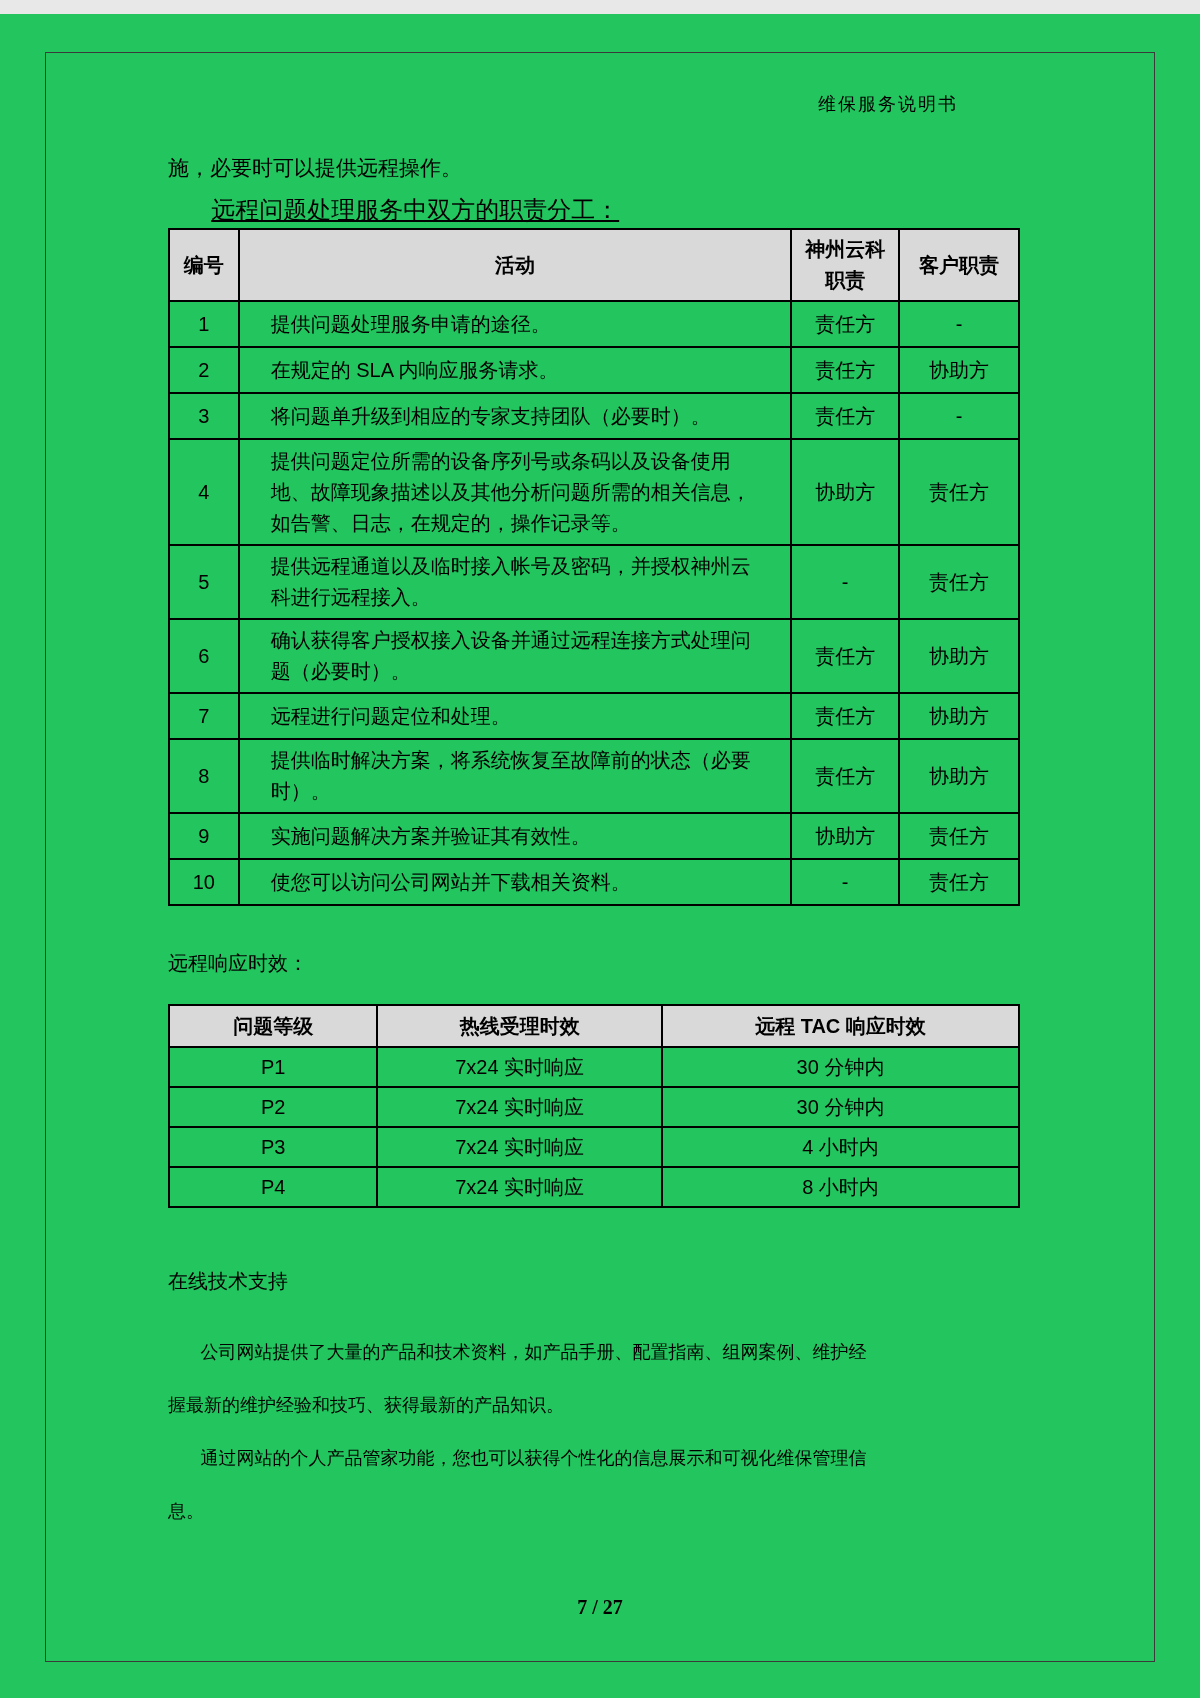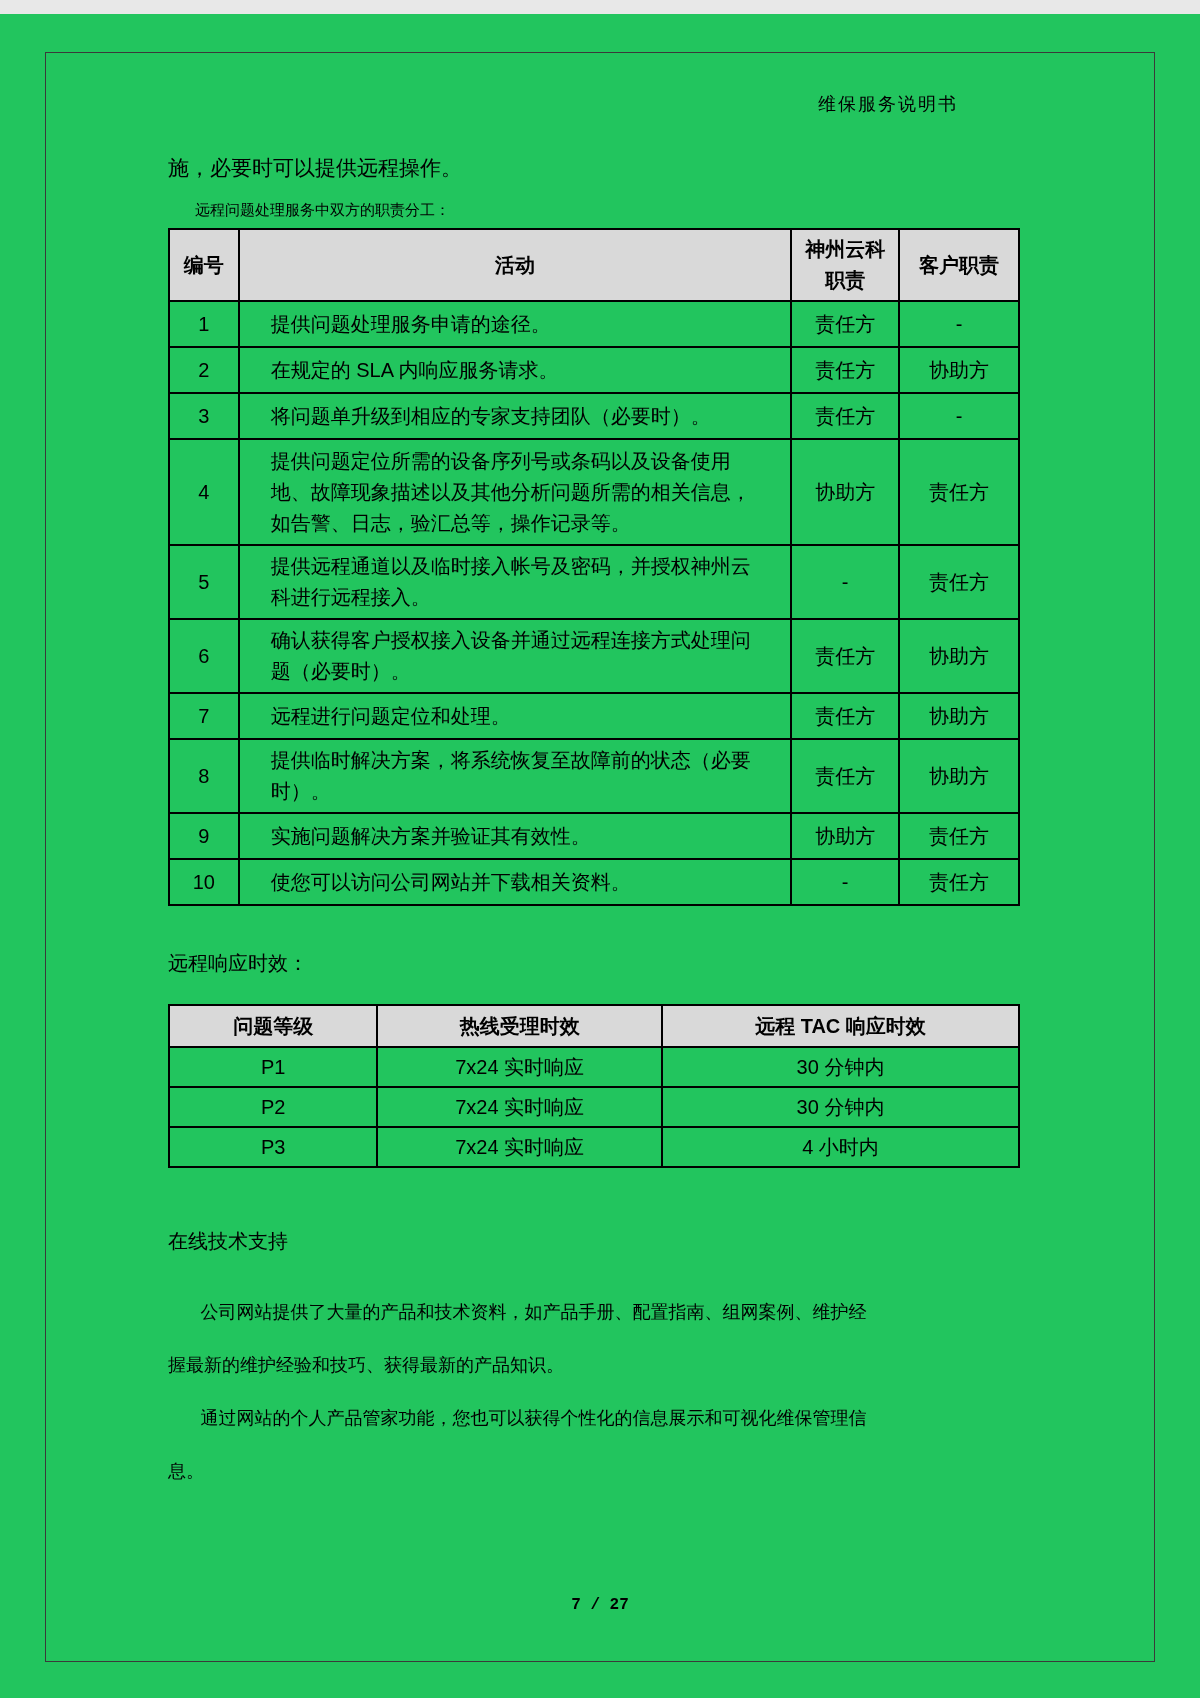--- a/index.html
+++ b/index.html
@@ -24,21 +24,21 @@
     font-family:"Liberation Serif","DejaVu Serif",serif;
     font-size:18px;
     letter-spacing:2px;
   }
   .content{
     position:absolute;
     left:168px;top:140px;
     width:852px;
   }
   .intro-line1{font-size:21px;line-height:28px;}
-  .intro-line2{font-size:15px;line-height:28px;margin-top:14px;text-indent:1.8em;}
+  .intro-line2{font-size:24px;line-height:28px;margin-top:14px;text-indent:1.8em;text-decoration:underline;}
 
   table{border-collapse:collapse;width:100%;table-layout:fixed;}
   th,td{border:2px solid #000;font-size:20px;font-weight:normal;vertical-align:middle;padding:2px 6px;box-sizing:border-box;}
   thead th{background:#d9d9d9;font-weight:bold;text-align:center;line-height:1.55;}
   .t-resp{margin-top:4px;}
   .t-resp .col-no{width:8.2%;}
   .t-resp .col-act{width:65%;}
   .t-resp .col-vendor{width:12.7%;}
   .t-resp .col-cust{width:14.1%;}
   .t-resp td{text-align:center;line-height:31px;}
@@ -59,23 +59,23 @@
 
   .h-online{margin-top:58px;}
   .para{margin-top:30px;font-size:18px;}
   .para-line{line-height:53px;white-space:nowrap;}
   .indent{text-indent:1.8em;}
 
   .page-number{
     position:absolute;
     left:0;right:0;top:1582px;
     text-align:center;
-    font-family:Liberation Mono, monospace;
+    font-family:Liberation Serif, serif;
     font-weight:bold;
-    font-size:16px;
+    font-size:20px;
   }
 </style>
 </head>
 <body>
 
 <div class="page">
   <div class="frame"></div>
 
   <div class="doc-header">维保服务说明书</div>
 
@@ -116,21 +116,21 @@
           <td>协助方</td>
         </tr>
         <tr class="row-s">
           <td>3</td>
           <td class="act">将问题单升级到相应的专家支持团队（必要时）。</td>
           <td>责任方</td>
           <td>-</td>
         </tr>
         <tr class="row-t">
           <td>4</td>
-          <td class="act">提供问题定位所需的设备序列号或条码以及设备使用地、故障现象描述以及其他分析问题所需的相关信息，如告警、日志，验汇总等，操作记录等。</td>
+          <td class="act">提供问题定位所需的设备序列号或条码以及设备使用地、故障现象描述以及其他分析问题所需的相关信息，如告警、日志，在规定的，操作记录等。</td>
           <td>协助方</td>
           <td>责任方</td>
         </tr>
         <tr class="row-d">
           <td>5</td>
           <td class="act">提供远程通道以及临时接入帐号及密码，并授权神州云科进行远程接入。</td>
           <td>-</td>
           <td>责任方</td>
         </tr>
         <tr class="row-d">
@@ -190,20 +190,25 @@
         <tr>
           <td>P2</td>
           <td>7x24 实时响应</td>
           <td>30 分钟内</td>
         </tr>
         <tr>
           <td>P3</td>
           <td>7x24 实时响应</td>
           <td>4 小时内</td>
         </tr>
+        <tr>
+          <td>P4</td>
+          <td>7x24 实时响应</td>
+          <td>8 小时内</td>
+        </tr>
       </tbody>
     </table>
 
     <div class="section-heading h-online">在线技术支持</div>
 
     <div class="para">
       <div class="para-line indent">公司网站提供了大量的产品和技术资料，如产品手册、配置指南、组网案例、维护经</div>
       <div class="para-line">握最新的维护经验和技巧、获得最新的产品知识。</div>
     </div>
 

